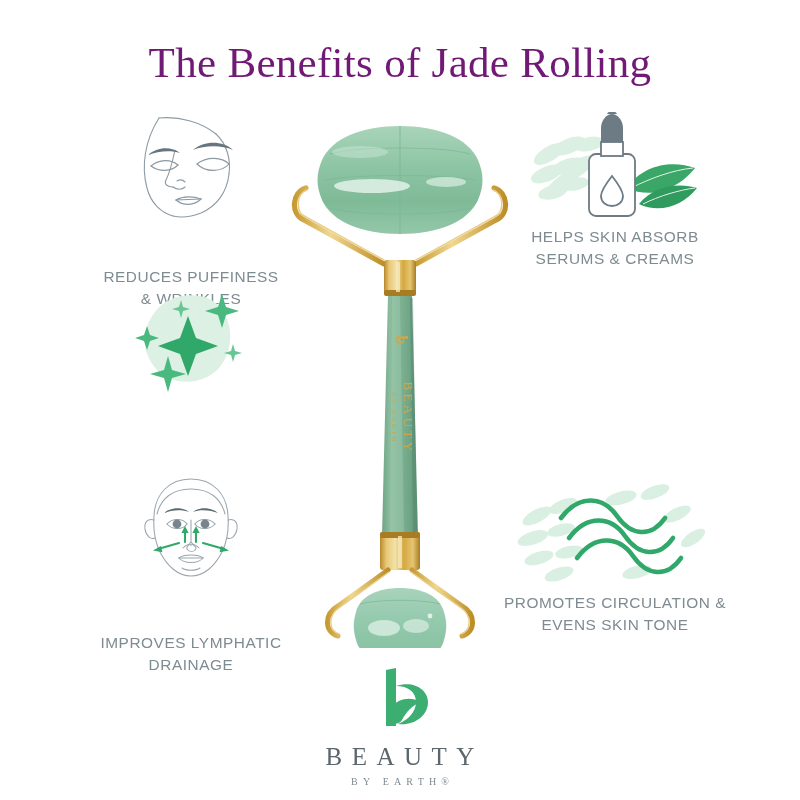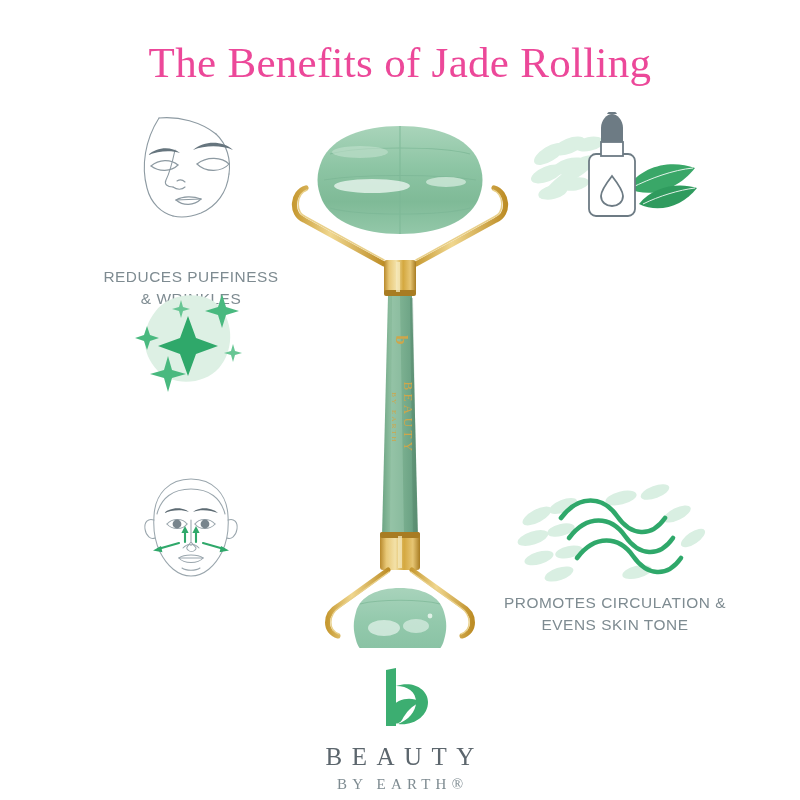--- a/index.html
+++ b/index.html
@@ -20,21 +20,21 @@
   #title {
     position: absolute;
     top: 38px;
     left: 0;
     width: 800px;
     text-align: center;
     font-family: "Liberation Serif", serif;
     font-size: 43px;
     font-weight: 400;
     letter-spacing: 0.3px;
-    color: #ec4899;
+    color: #701a75;
     white-space: nowrap;
   }
 
   
   .benefit {
     position: absolute;
     width: 300px;
     display: flex;
     flex-direction: column;
     align-items: center;
@@ -87,21 +87,21 @@
     margin-top: 9px;
     font-family: "Liberation Serif", serif;
     font-size: 25px;
     letter-spacing: 9.5px;
     color: #5c666d;
     text-indent: 9.5px;
   }
   #logo-sub {
     margin-top: 5px;
     font-family: "Liberation Serif", serif;
-    font-size: 15px;
+    font-size: 10px;
     letter-spacing: 5.2px;
     color: #7e8b91;
     text-indent: 5.2px;
   }
 </style>
 </head>
 <body>
 
 <div id="page">
 
@@ -216,20 +216,22 @@
           <path d="M79 50 L82.6 57 L75.4 57 Z" stroke="none"></path>
 
           <line x1="62" y1="67" x2="41" y2="73"></line>
           <path d="M36 74.5 L44 70 L45.4 76.2 Z" stroke="none"></path>
 
           <line x1="86" y1="67" x2="107" y2="73"></line>
           <path d="M112 74.5 L104 70 L102.6 76.2 Z" stroke="none"></path>
         </g>
       </svg>
     </div>
+    <div class="caption">IMPROVES LYMPHATIC
+DRAINAGE</div>
   </div>
 
   <div class="benefit col-right row-1">
     <div class="icon-wrap">
       <svg width="176" height="108" viewBox="0 0 176 108">
 
         <g fill="#dbf0e3">
           <path d="M12 86 C26 66 48 50 72 44 C70 50 64 56 56 62 C42 72 26 80 12 86 Z"></path>
           <ellipse cx="22" cy="42" rx="17" ry="7.5" transform="rotate(-32 22 42)"></ellipse>
           <ellipse cx="42" cy="34" rx="17" ry="7.5" transform="rotate(-22 42 34)"></ellipse>
@@ -253,20 +255,22 @@
         <rect x="62" y="42" width="46" height="62" rx="7" fill="#ffffff" stroke="#6d7b84" stroke-width="1.8"></rect>
 
         <rect x="74" y="30" width="22" height="14" fill="#ffffff" stroke="#6d7b84" stroke-width="1.8"></rect>
 
         <path d="M74 30 L74 16 C74 8 80 2 85 2 C90 2 96 8 96 16 L96 30 Z" fill="#6d7b84"></path>
         <path d="M80 2 C82 -2 88 -2 90 2 Z" fill="#6d7b84"></path>
 
         <path d="M85 64 C92 73 96 79 96 84 C96 90 91 94 85 94 C79 94 74 90 74 84 C74 79 78 73 85 64 Z" fill="none" stroke="#6d7b84" stroke-width="1.8"></path>
       </svg>
     </div>
+    <div class="caption">HELPS SKIN ABSORB
+SERUMS &amp; CREAMS</div>
   </div>
 
 
   <div class="benefit col-right row-3">
     <div class="icon-wrap">
       <svg width="196" height="100" viewBox="0 0 196 100">
 
         <g fill="#d9efe2">
           <ellipse cx="20" cy="34" rx="16" ry="6.5" transform="rotate(-28 20 34)"></ellipse>
           <ellipse cx="46" cy="24" rx="15" ry="6.2" transform="rotate(-22 46 24)"></ellipse>

